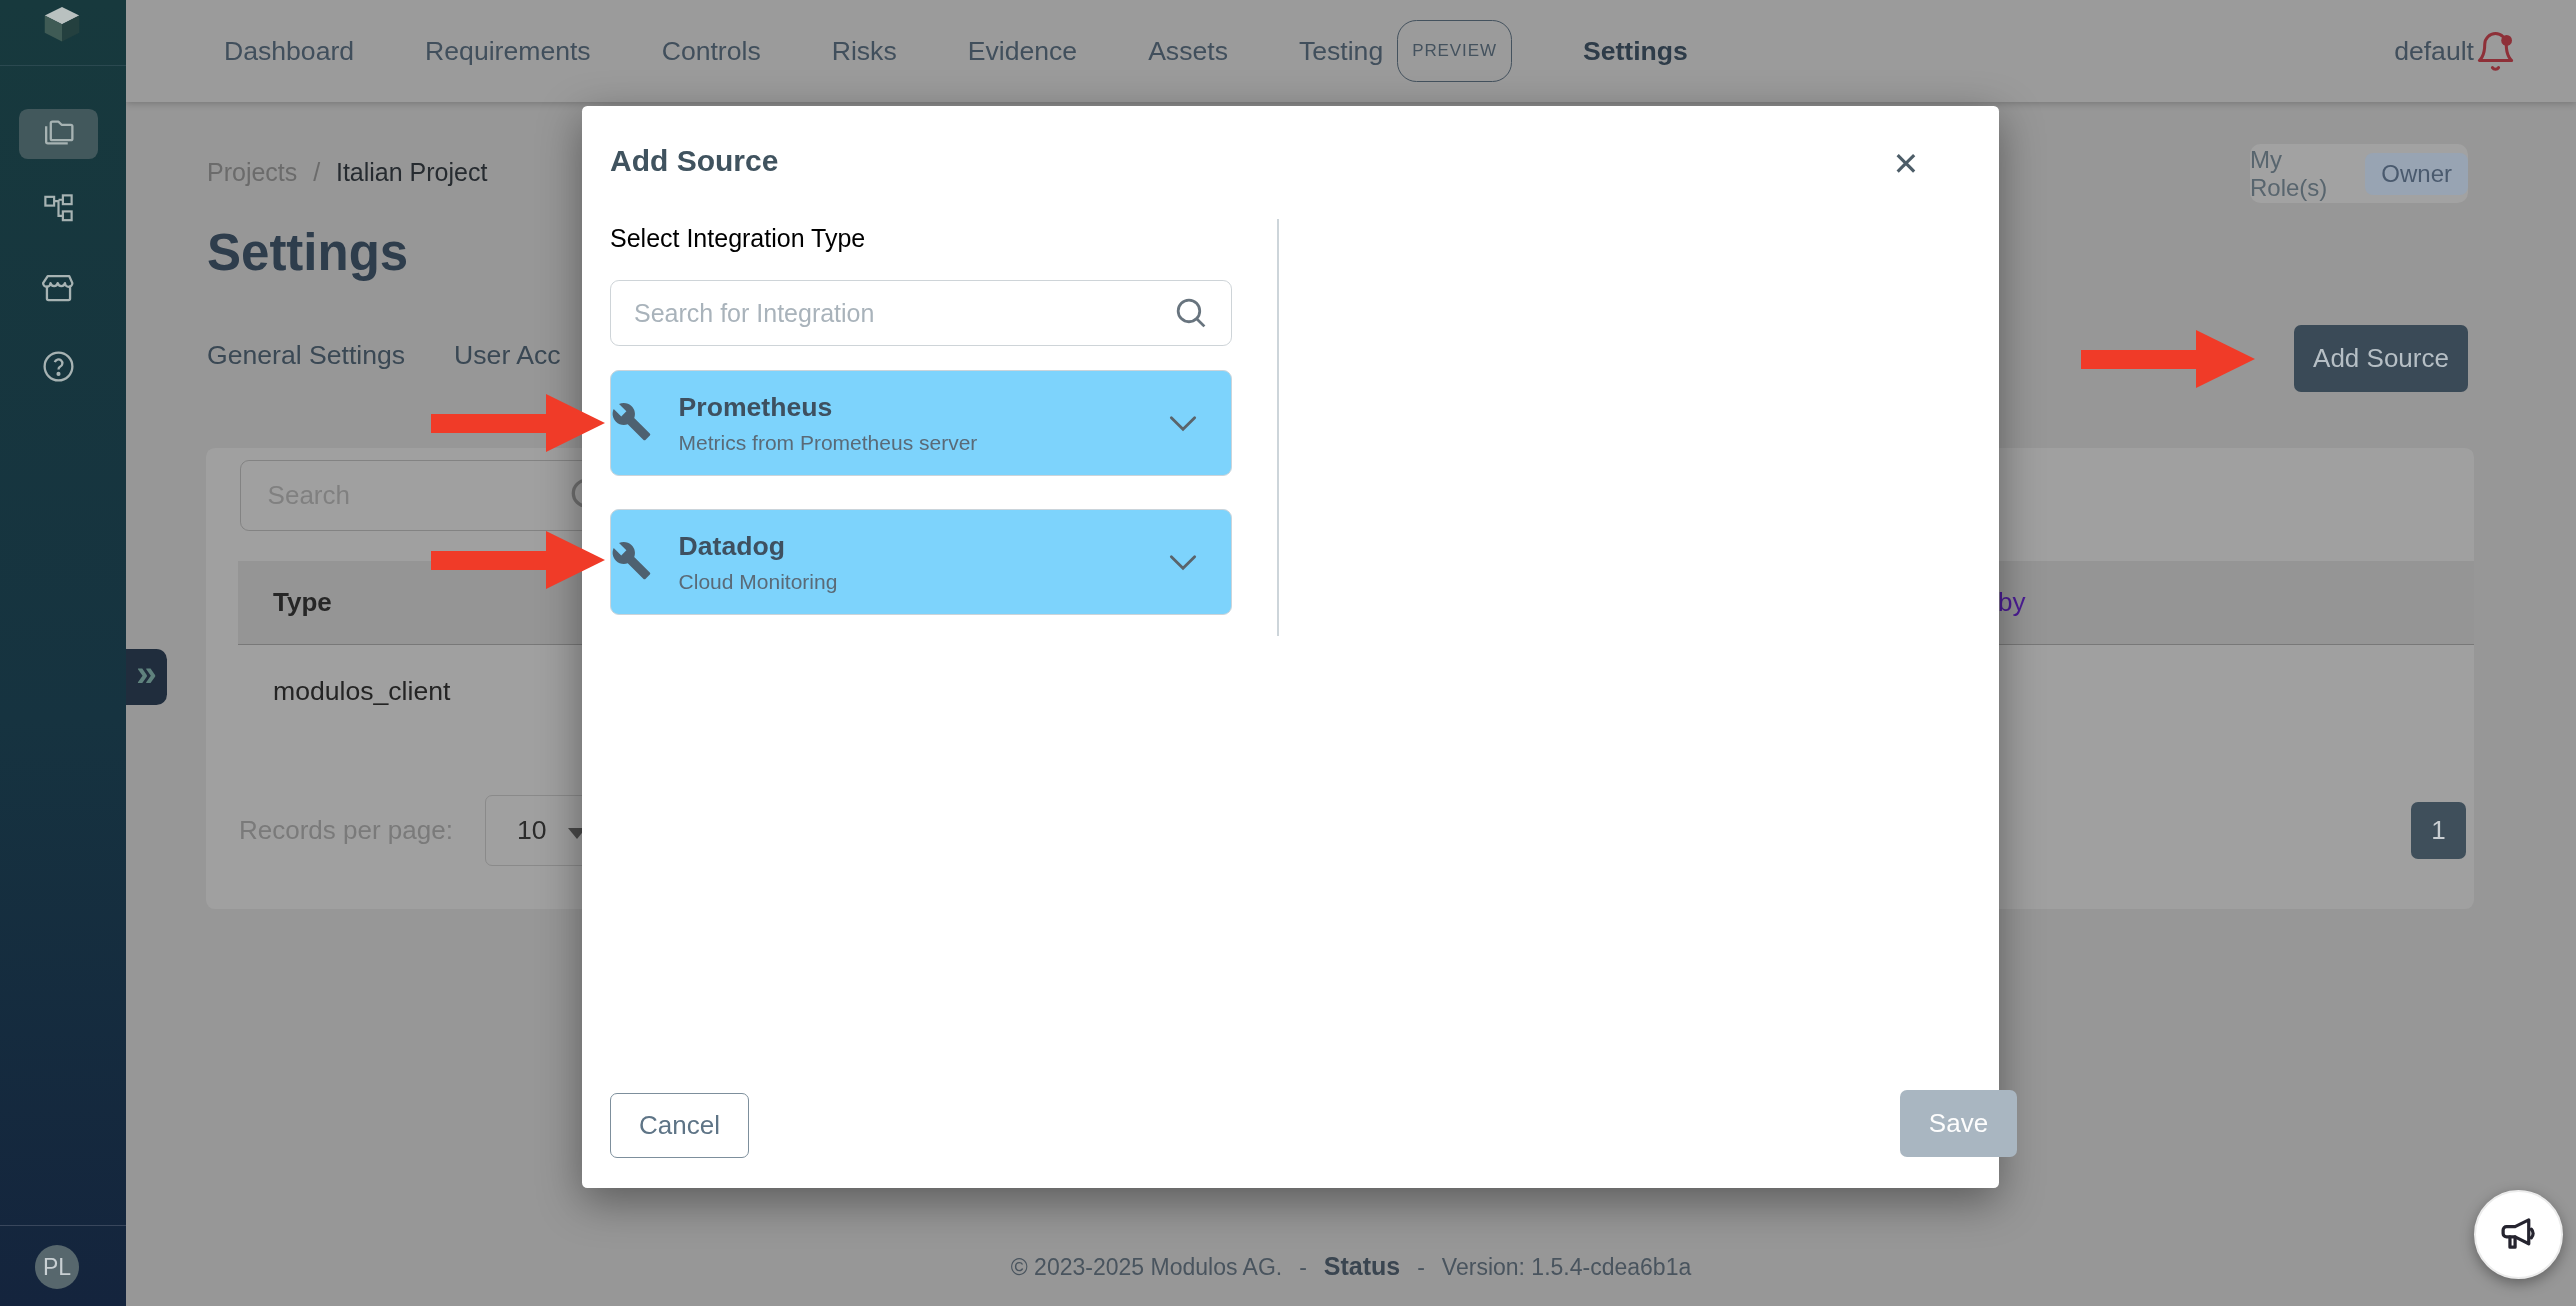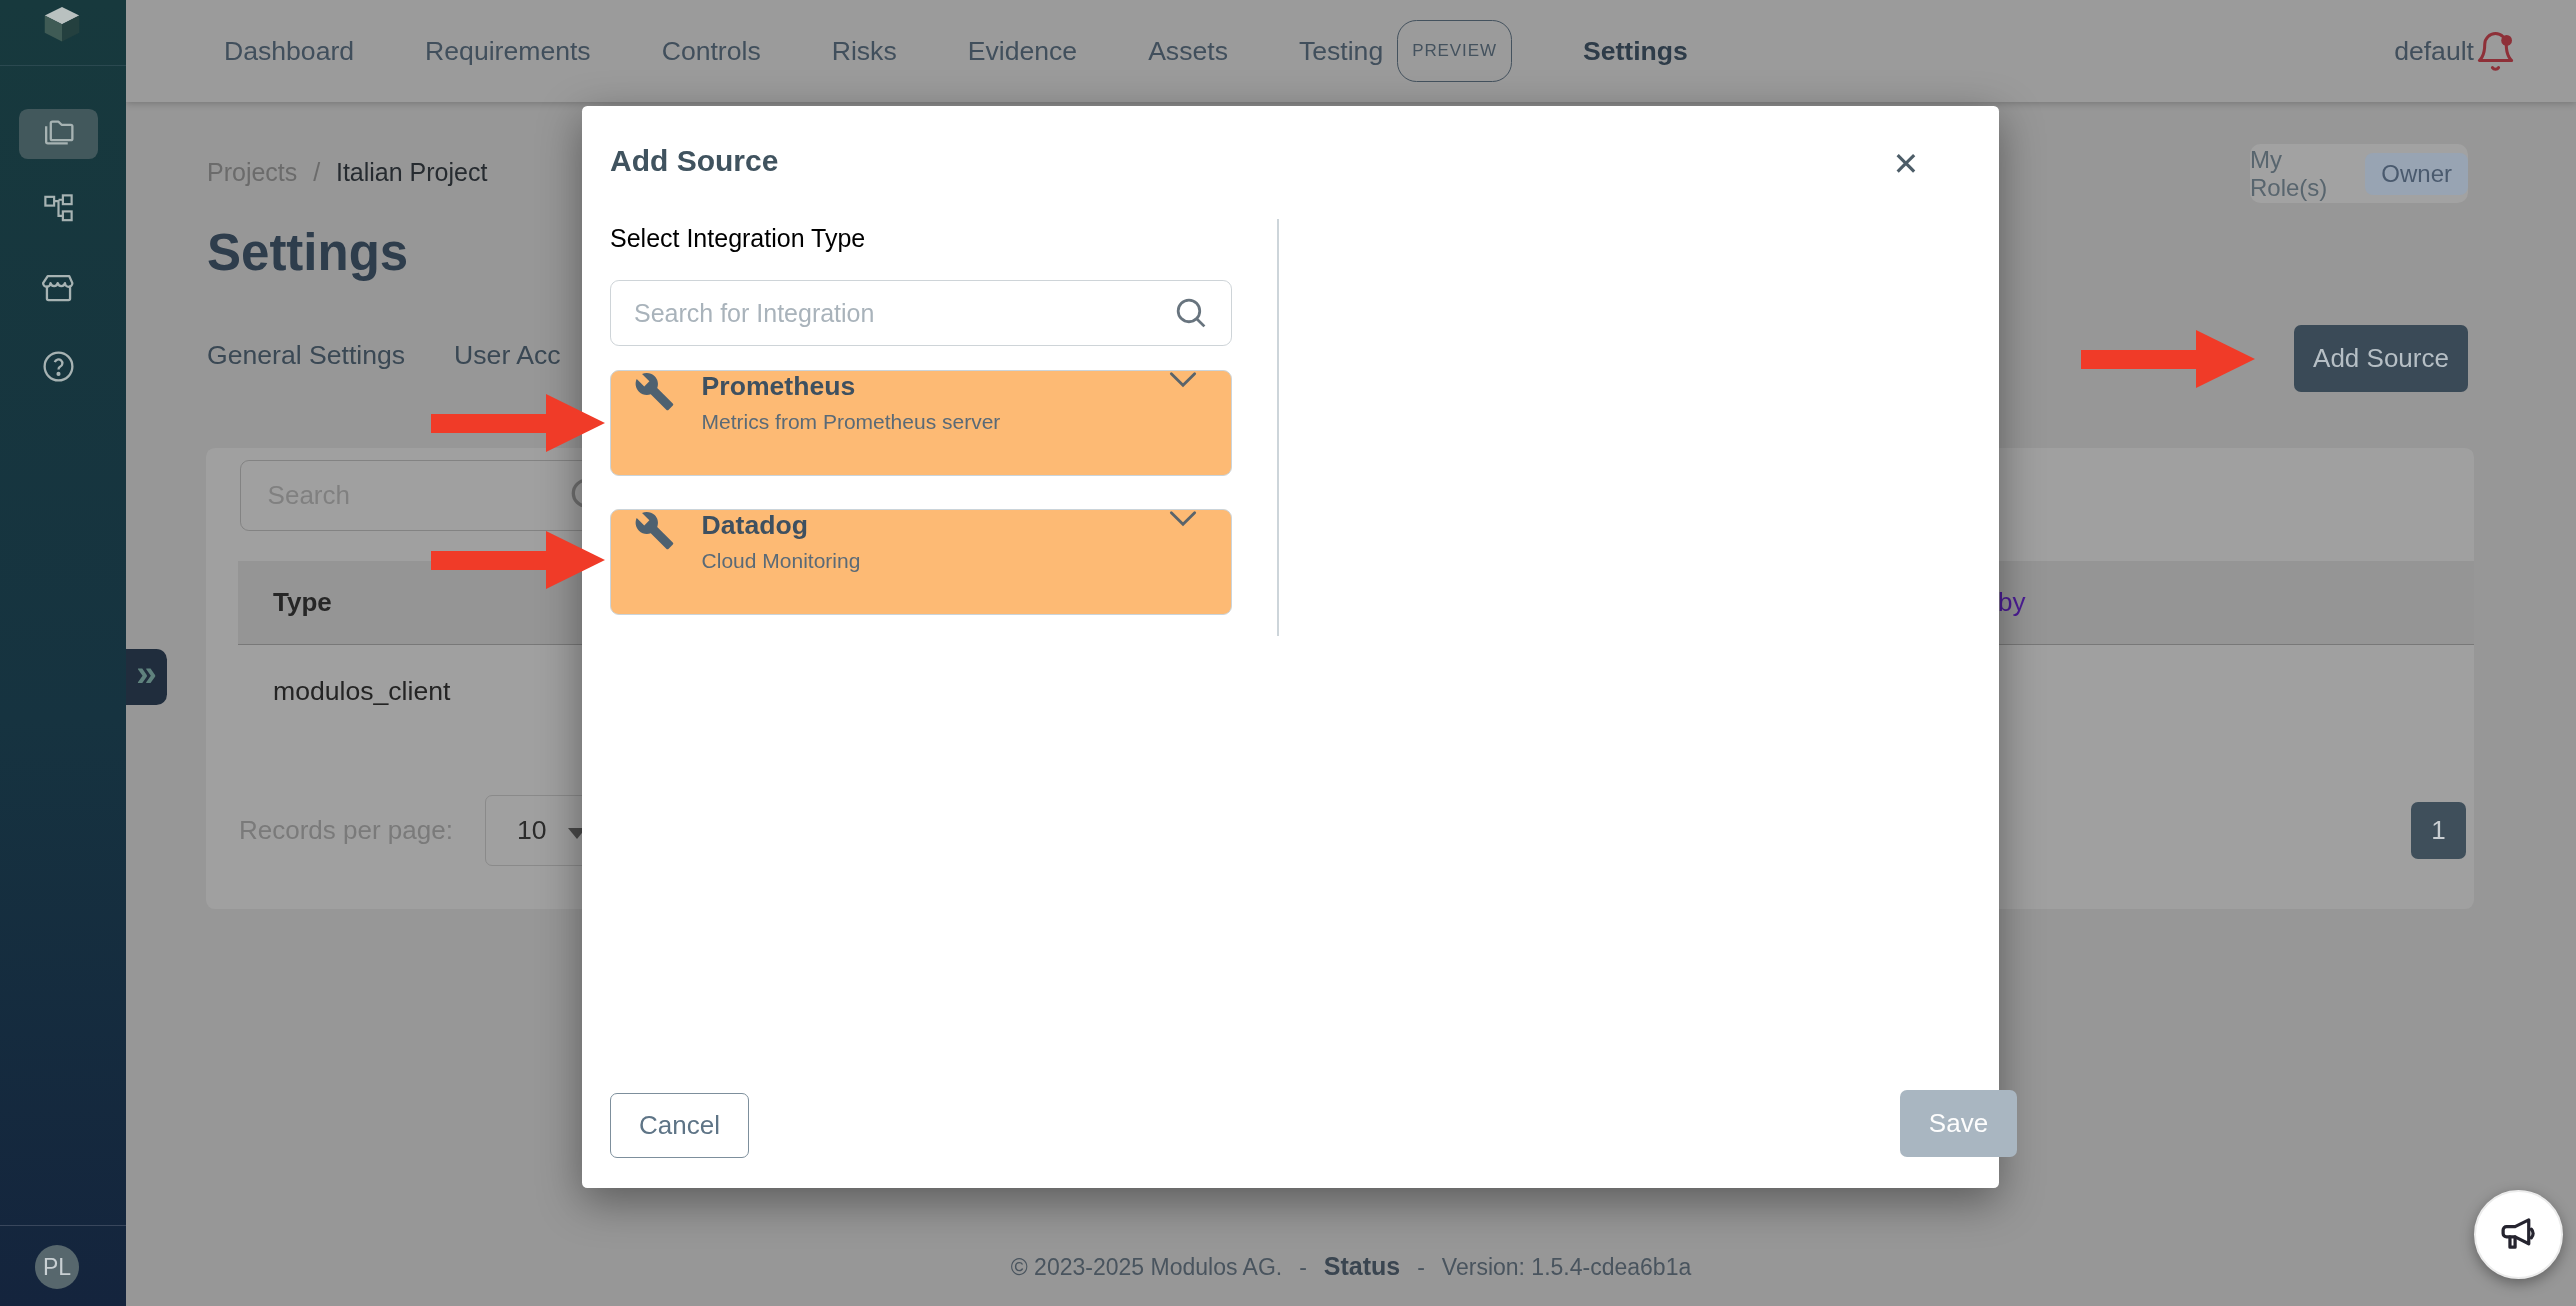--- a/index.html
+++ b/index.html
@@ -117,22 +117,22 @@
   .select-label { position:absolute; left:28px; top:118px; font-size:25px; color:#000000; }
   .modal-search-wrap { position:absolute; left:28px; top:164px; width:622px; height:66px;margin-top:10px; }
   .modal-search {
     width:100%; height:100%; border:1.8px solid #ced4d8; border-radius:8.9px; font-size:25px;
     color:#3e4e59; padding:0 67px 0 23px; font-family:inherit; outline:none;
   }
   .modal-search::placeholder { color:#a9b3bb; }
   .modal-search-icon { position:absolute; right:23px; top:14px; pointer-events:none; }
   .integration-card {
     position:absolute; left:28px; width:622px; height:106px; border:1.8px solid #cbd4da;
-    border-radius:8.9px; display:flex; padding-left:23px; gap:26.6px;
-    cursor:pointer; background:#fdba74;
+    border-radius:8.9px; display:flex; align-items:center; gap:26.6px;
+    cursor:pointer; background:#7dd3fc;
   }
   .ic-1 { top:264px; } .ic-2 { top:403px; }
   .ic-text { display:flex; flex-direction:column; gap:8px; }
   .ic-name { font-size:26.6px; font-weight:600; color:#3e5060; }
   .ic-desc { font-size:21px; color:#5a6a77; }
   .ic-chevron { margin-left:auto; margin-right:34px; display:flex; }
   .modal-vdivider { position:absolute; left:695px; top:113px; width:1.8px; height:417px; background:#cdd5da; }
   .cancel-btn {
     position:absolute; left:28px; top:987px; width:139px; height:65px; background:#ffffff;
     border:1.8px solid #7d8f9c; border-radius:7px; font-size:26px; color:#5e7486; cursor:pointer;

